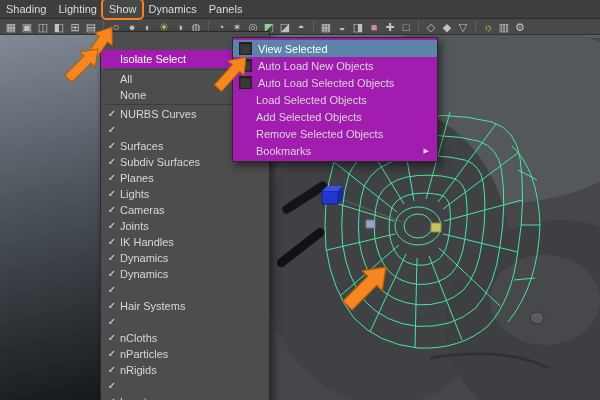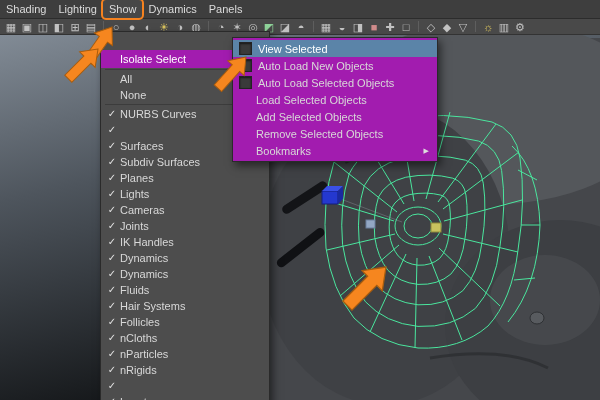--- a/index.html
+++ b/index.html
@@ -223,29 +223,27 @@
     <div class="drow">
       <span class="chkcol">✓</span>
       <span class="lbl">Dynamics</span>
       </div>
     <div class="drow">
       <span class="chkcol">✓</span>
       <span class="lbl">Dynamics</span>
       </div>
     <div class="drow">
       <span class="chkcol">✓</span>
-      <span class="lbl">Fluids</span>
       </div>
     <div class="drow">
       <span class="chkcol">✓</span>
       <span class="lbl">Hair Systems</span>
       </div>
     <div class="drow">
       <span class="chkcol">✓</span>
-      <span class="lbl">Follicles</span>
       </div>
     <div class="drow">
       <span class="chkcol">✓</span>
       <span class="lbl">nCloths</span>
       </div>
     <div class="drow">
       <span class="chkcol">✓</span>
       <span class="lbl">nParticles</span>
       </div>
     <div class="drow">

